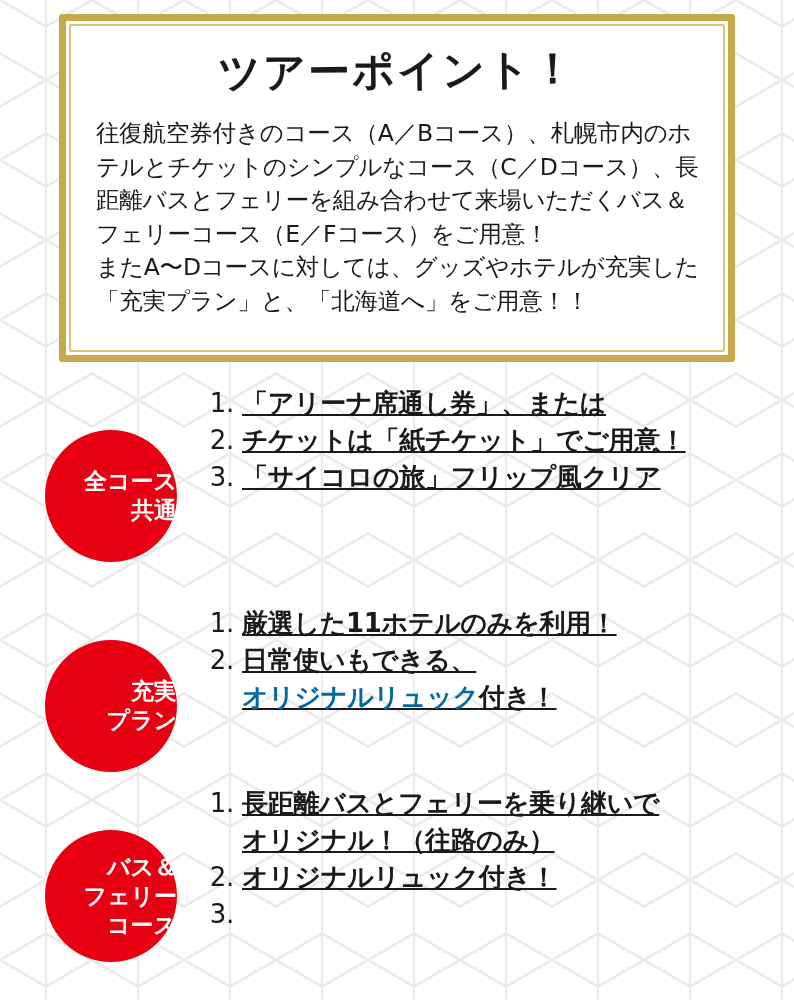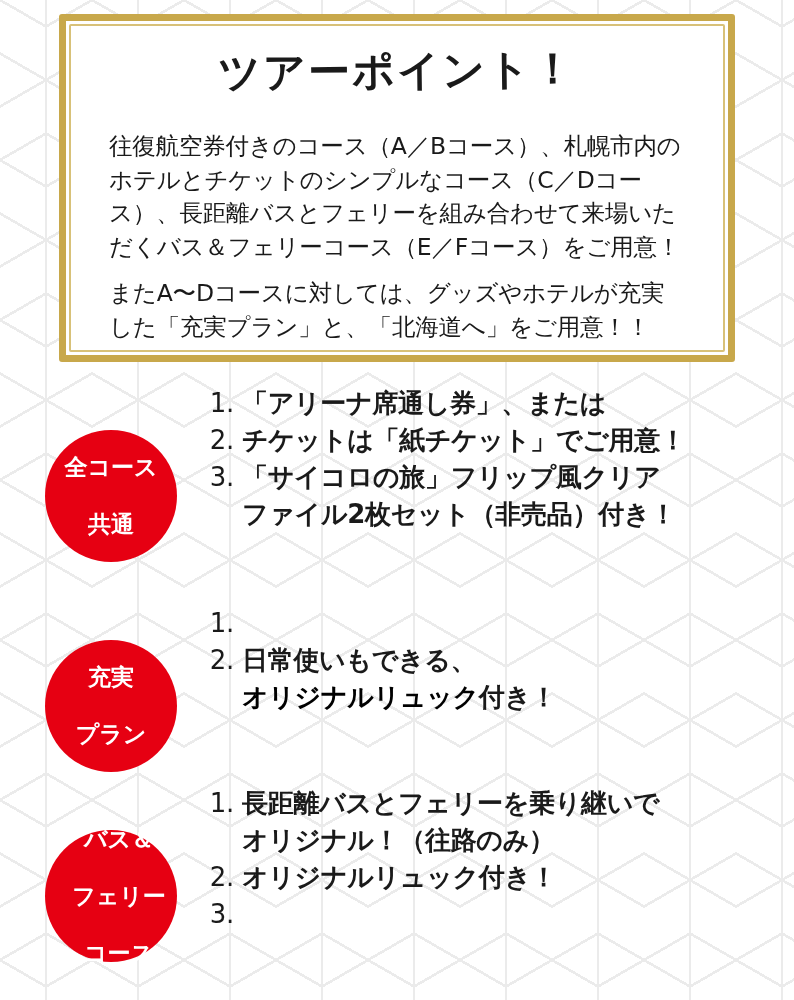--- a/index.html
+++ b/index.html
@@ -85,21 +85,21 @@
     position: absolute;
     left: 30px;
     right: 28px;
     top: 96px;
     font-size: 23.5px;
     line-height: 33.5px;
     color: #1a1a1a;
     letter-spacing: -0.2px;
     font-weight: 500;
   }
-  .tour-body p { margin: 13px; }
+  .tour-body p { margin: 0; }
 
   
   .section {
     position: absolute;
     left: 0;
     width: 794px;
   }
   #section-common { top: 385px; }
   #section-plan   { top: 605px; }
   #section-bus    { top: 785px; }
@@ -107,29 +107,28 @@
   .badge {
     position: absolute;
     left: 45px;
     width: 132px;
     height: 132px;
     border-radius: 50%;
     background: #e60012;
     color: #ffffff;
     display: flex;
     flex-direction: column;
-    align-items: center;
+    align-items: flex-end;
     justify-content: center;
     font-size: 23px;
     font-weight: bold;
     line-height: 29px;
     letter-spacing: 0px;
     text-align: center;
     box-sizing: border-box;
-    gap: 28px;
   }
   #badge-common { top: 45px; }
   #badge-plan   { top: 35px; }
   #badge-bus    { top: 45px; padding-left: 16px; }
 
   .item-list {
     position: absolute;
     left: 196px;
     width: 584px;
     top: 0;
@@ -145,23 +144,23 @@
     margin-bottom: 0px;
   }
   .item-num {
     flex: 0 0 auto;
     width: 46px;
     text-align: right;
     padding-right: 8px;
     box-sizing: border-box;
     font-weight: 500;
   }
-  .item-text { flex: 1 1 auto; }
+  .item-text { flex: 1 1 auto; text-decoration: underline; }
   .item-text .line { display: block; }
-  .hl { color: #000000; }
+  .hl { color: #0369a1; }
 </style>
 </head>
 <body>
 
 <div class="bg-pattern"></div>
 <div class="bg-pattern2"></div>
 
 <div class="page">
 
   <div class="top-panel">
@@ -187,35 +186,35 @@
       <div class="item">
         <span class="item-num">2.</span>
         <span class="item-text">
           <span class="line">チケットは「紙チケット」でご用意！</span>
         </span>
       </div>
       <div class="item">
         <span class="item-num">3.</span>
         <span class="item-text">
           <span class="line">「サイコロの旅」フリップ風クリア</span>
-          <span class="line">ファイル2枚セット（非売品）付き！</span>
         </span>
       </div>
     </div>
   </div>
 
   <div class="section" id="section-plan">
     <div class="badge" id="badge-plan">
       <span>充実</span>
       <span>プラン</span>
     </div>
     <div class="item-list">
       <div class="item">
         <span class="item-num">1.</span>
         <span class="item-text">
+          <span class="line">厳選した11ホテルのみを利用！</span>
         </span>
       </div>
       <div class="item">
         <span class="item-num">2.</span>
         <span class="item-text">
           <span class="line">日常使いもできる、</span>
           <span class="line">
             <span class="hl">オリジナルリュック</span><span>付き！</span>
           </span>
         </span>

